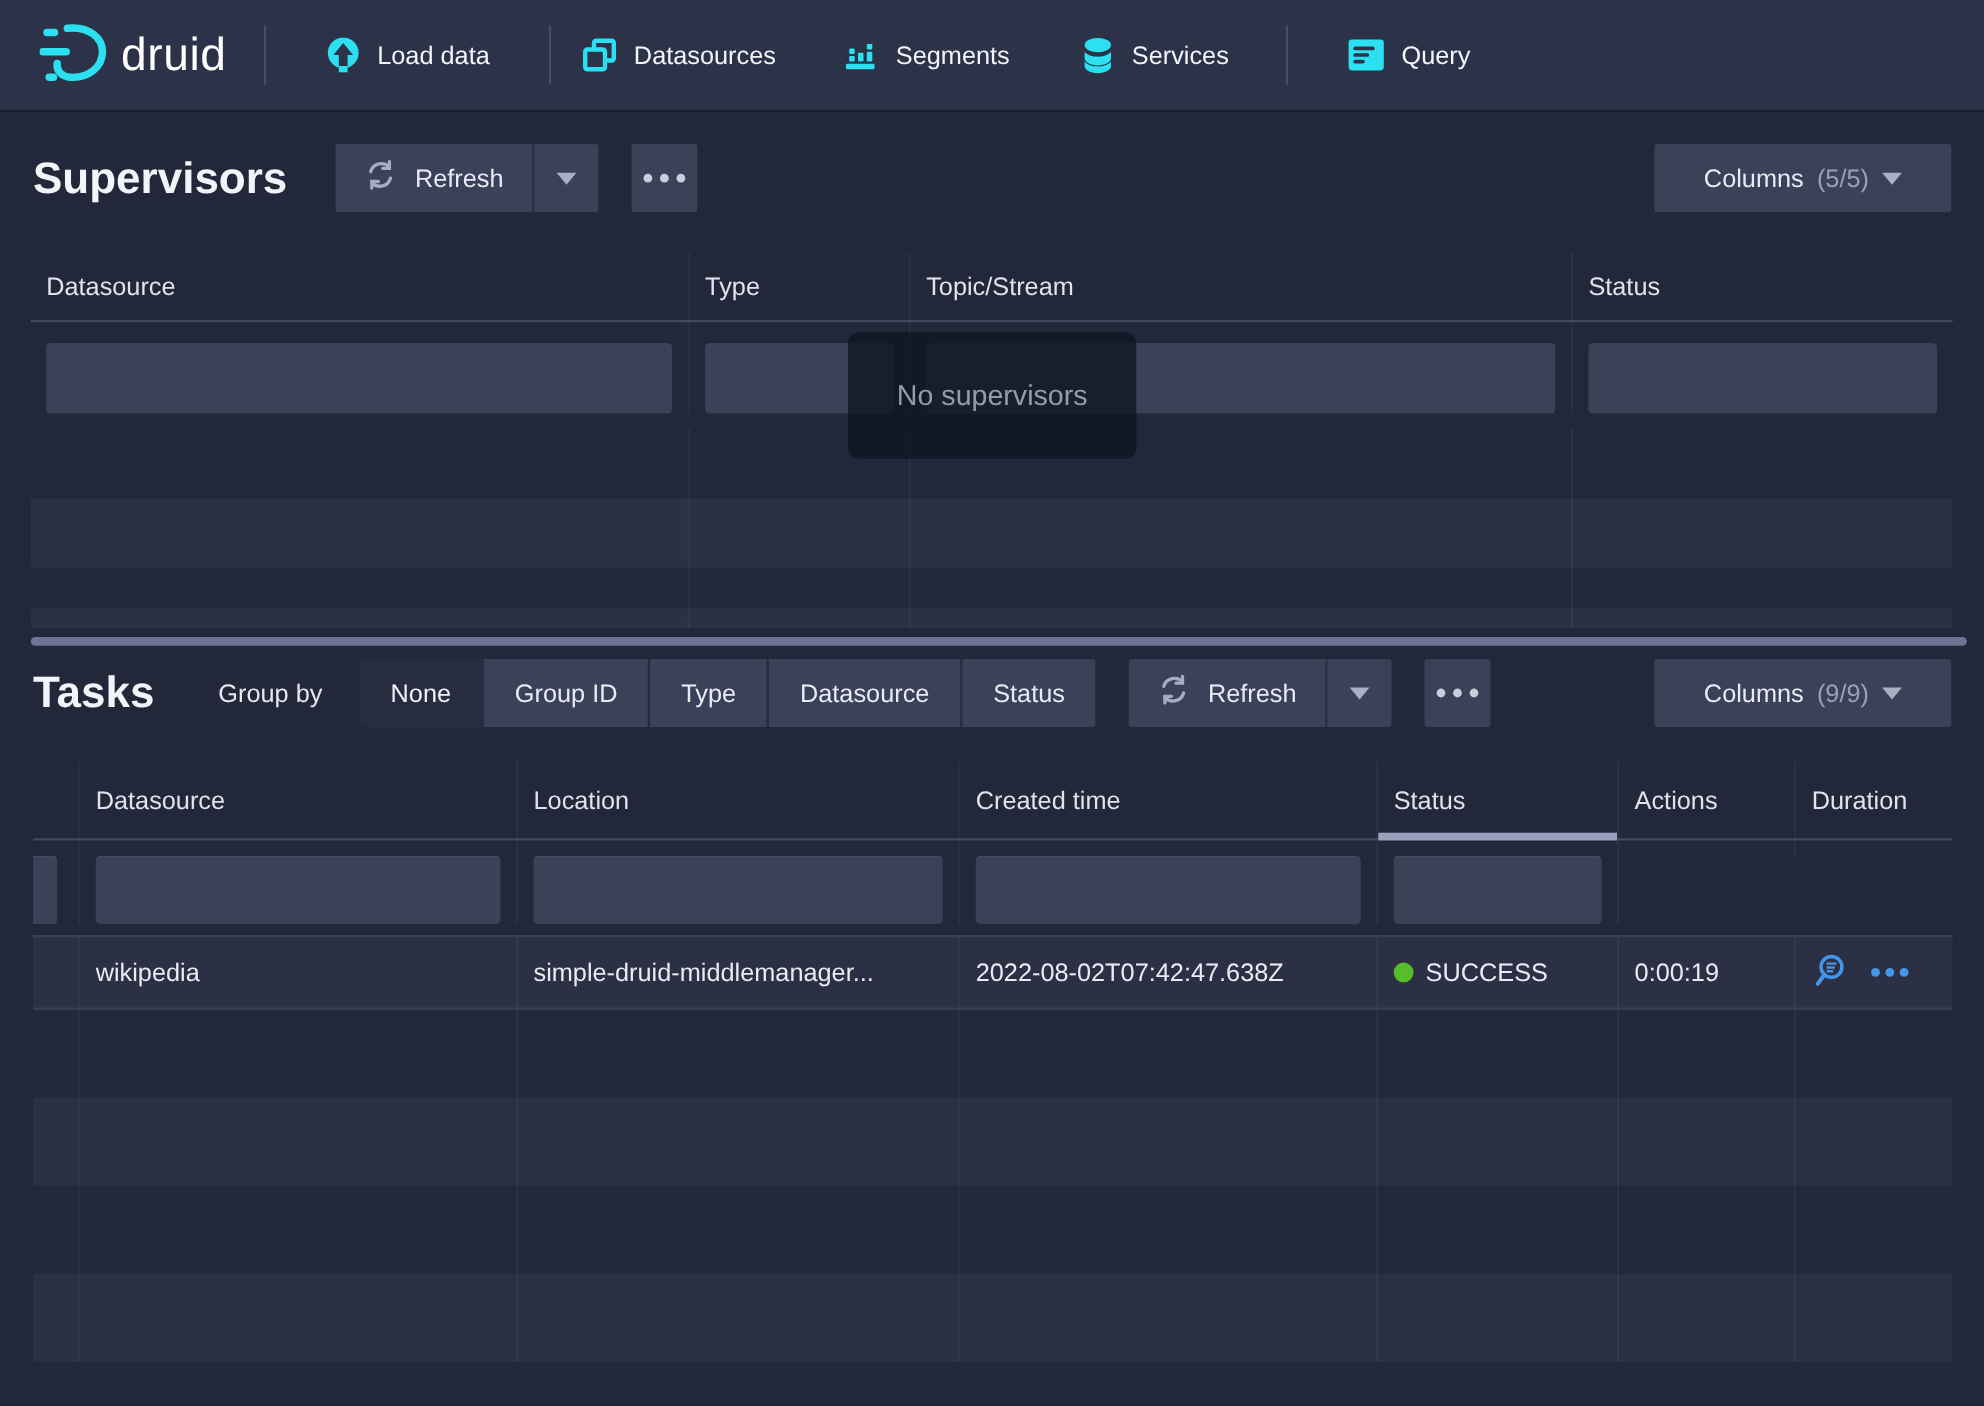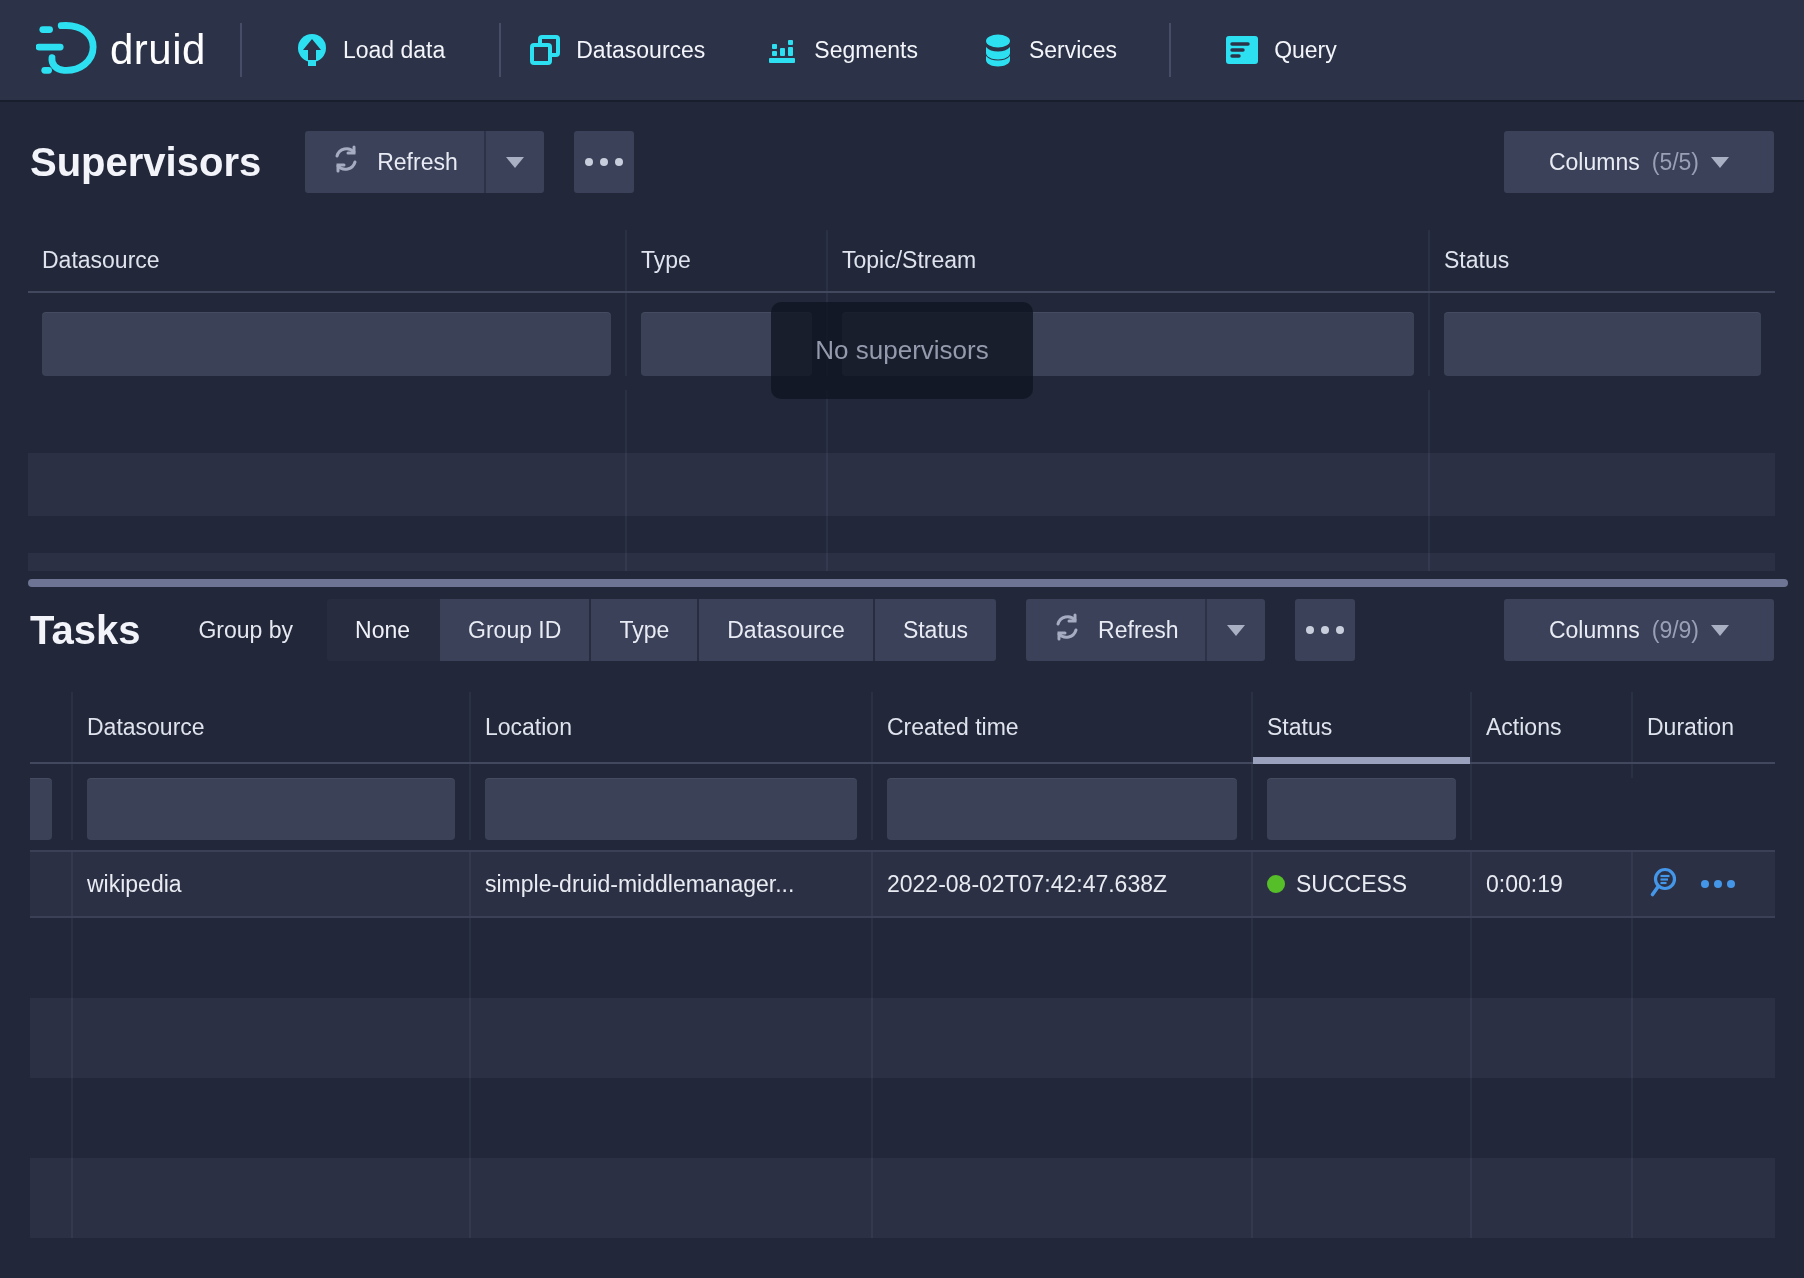--- a/index.html
+++ b/index.html
@@ -99,21 +99,21 @@
     border-bottom:2px solid rgba(130,140,172,.18);
   }
   .data-row .cell{font-size:23px;color:#e8ebf2;white-space:nowrap;overflow:hidden;text-overflow:ellipsis;}
   .status-dot{width:18px;height:18px;border-radius:50%;background:#56be28;margin-right:11px;flex:0 0 auto;}
   .actions-cell{gap:20px;}
   .icon-btn{display:flex;align-items:center;cursor:pointer;background:none;border:none;padding:0;}
   .row-dots{display:flex;gap:5px;}
   .row-dots .dot{background:#4496e8;}
   
   .empty-overlay{
-    position:absolute;left:743px;top:72px;width:262px;height:97px;
+    position:absolute;left:743px;top:72px;width:262px;height:115px;
     background:rgba(16,20,33,.78);border-radius:10px;
     display:flex;align-items:center;justify-content:center;z-index:3;
   }
   .empty-overlay span{font-size:26px;color:#959bad;}
   
   .hscroll{
     position:absolute;left:28px;top:579px;width:1760px;height:8px;
     border-radius:4px;background:#6e7594;cursor:pointer;
   }
 </style>

